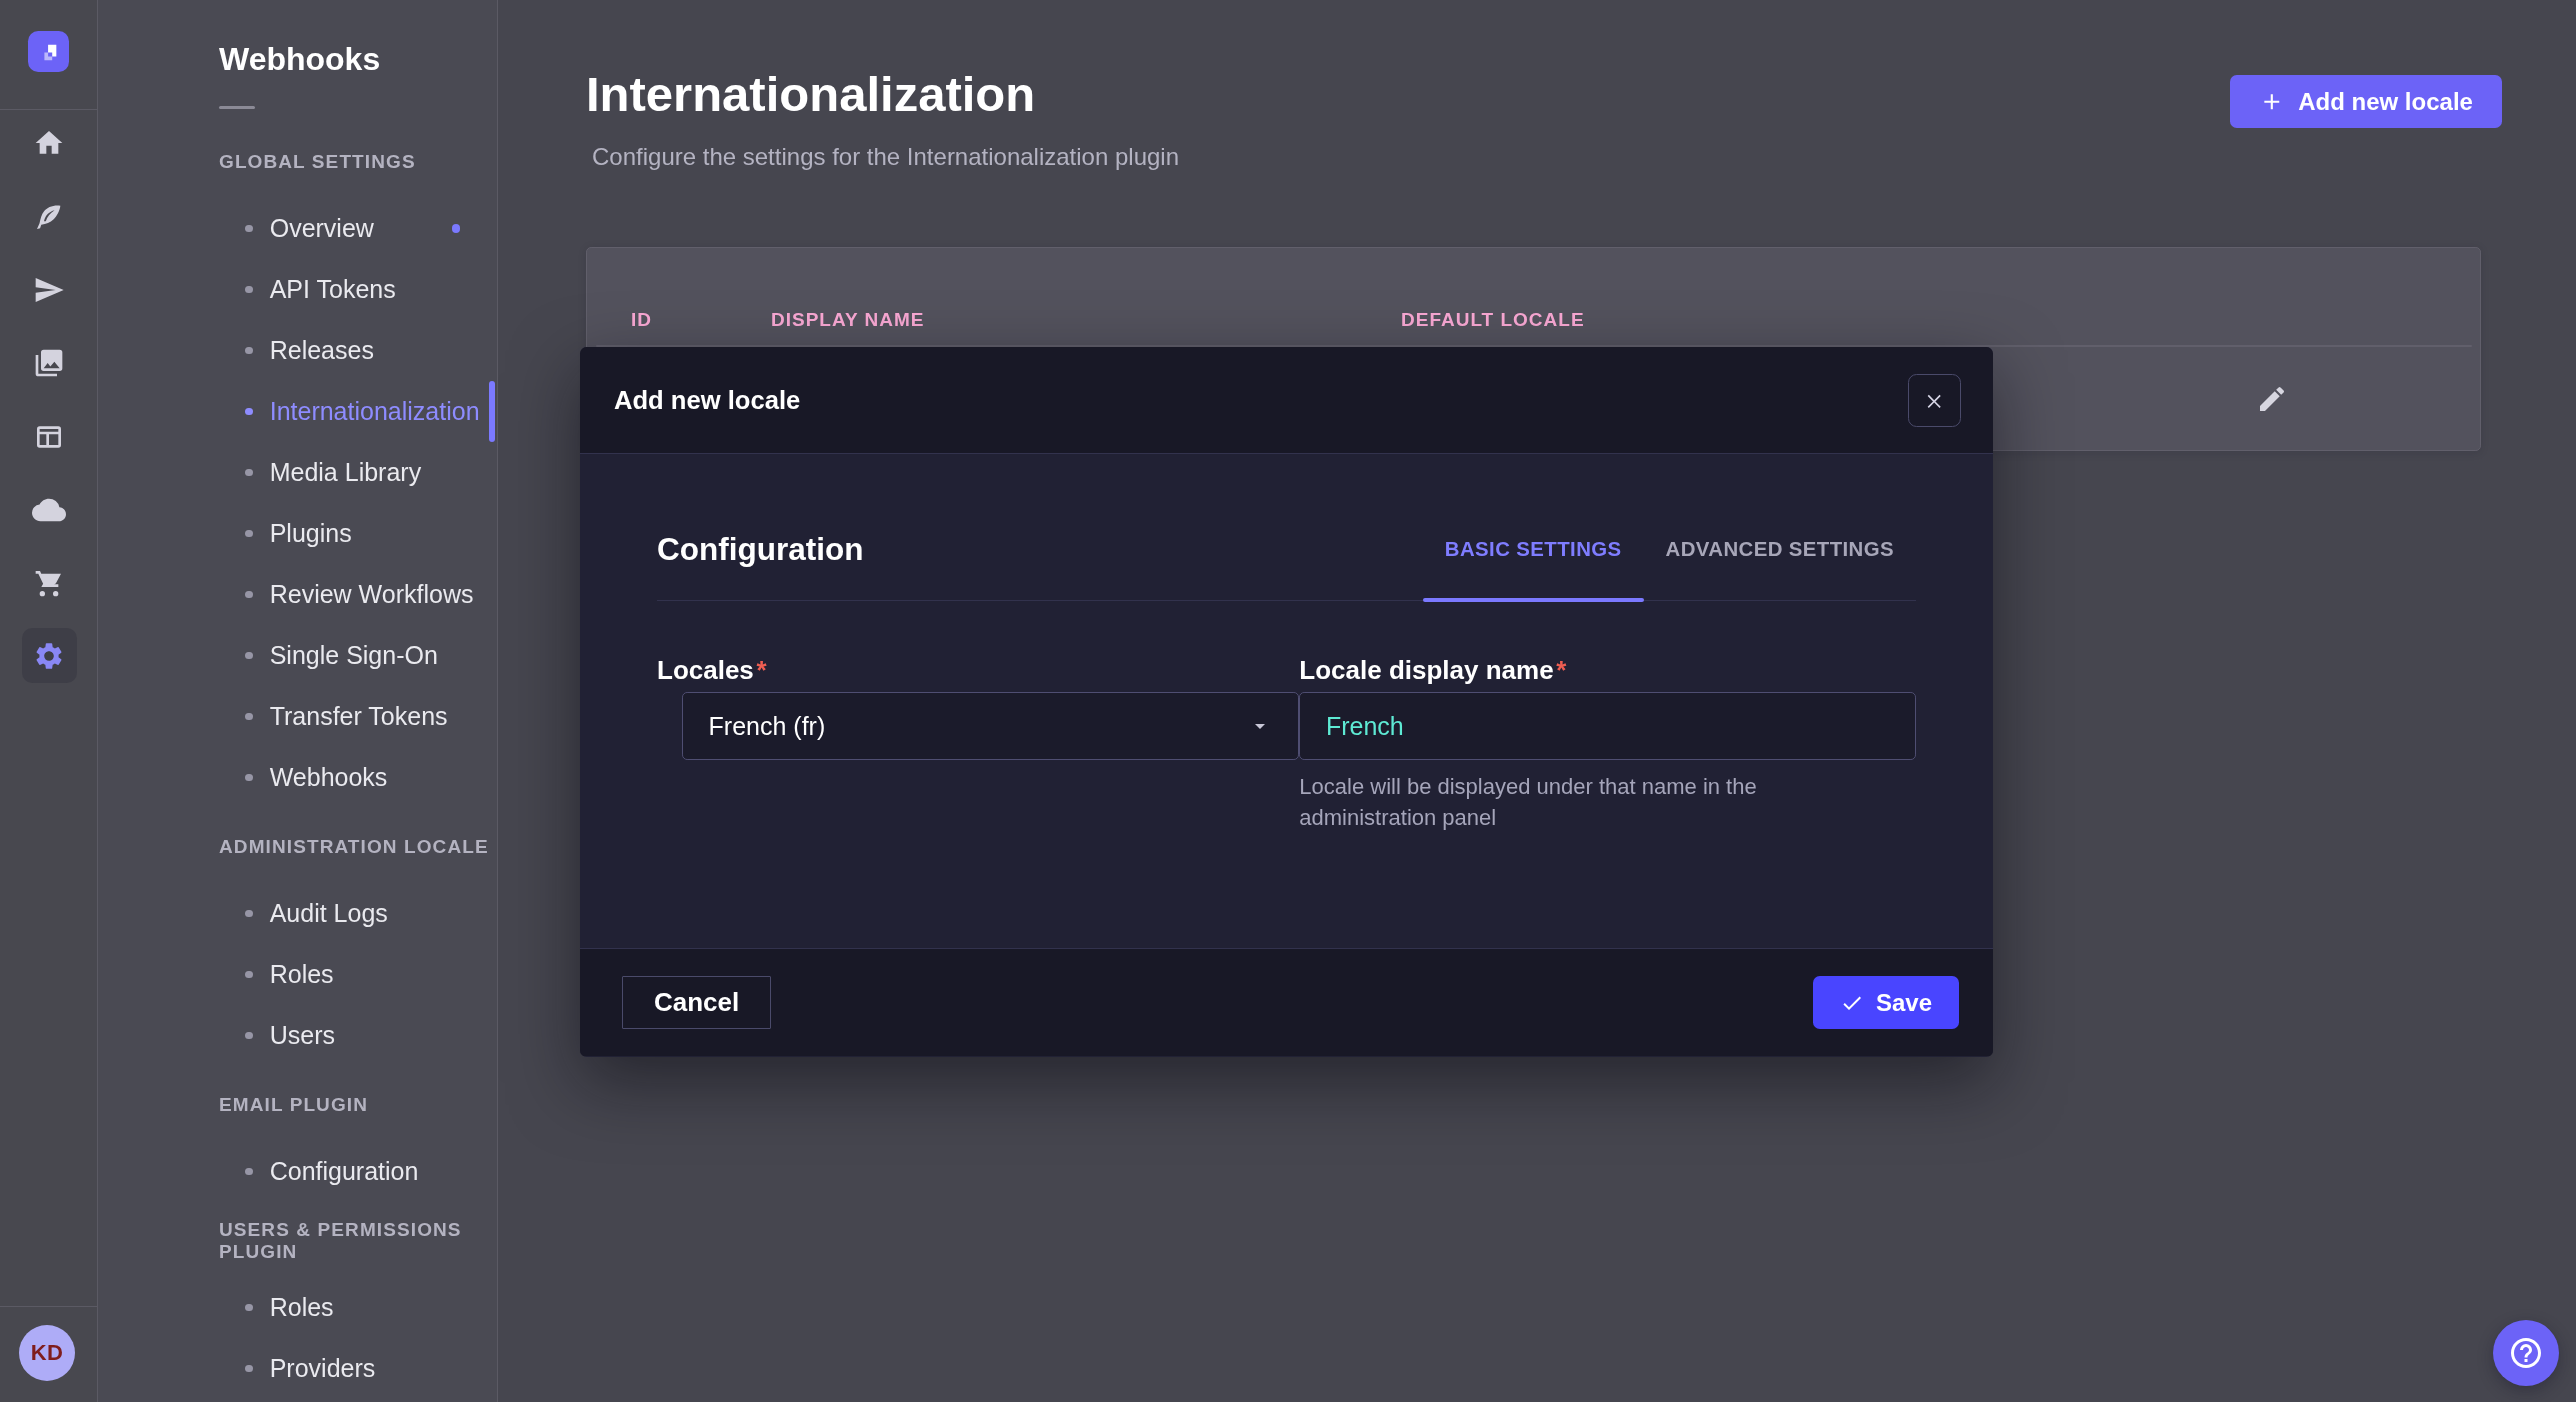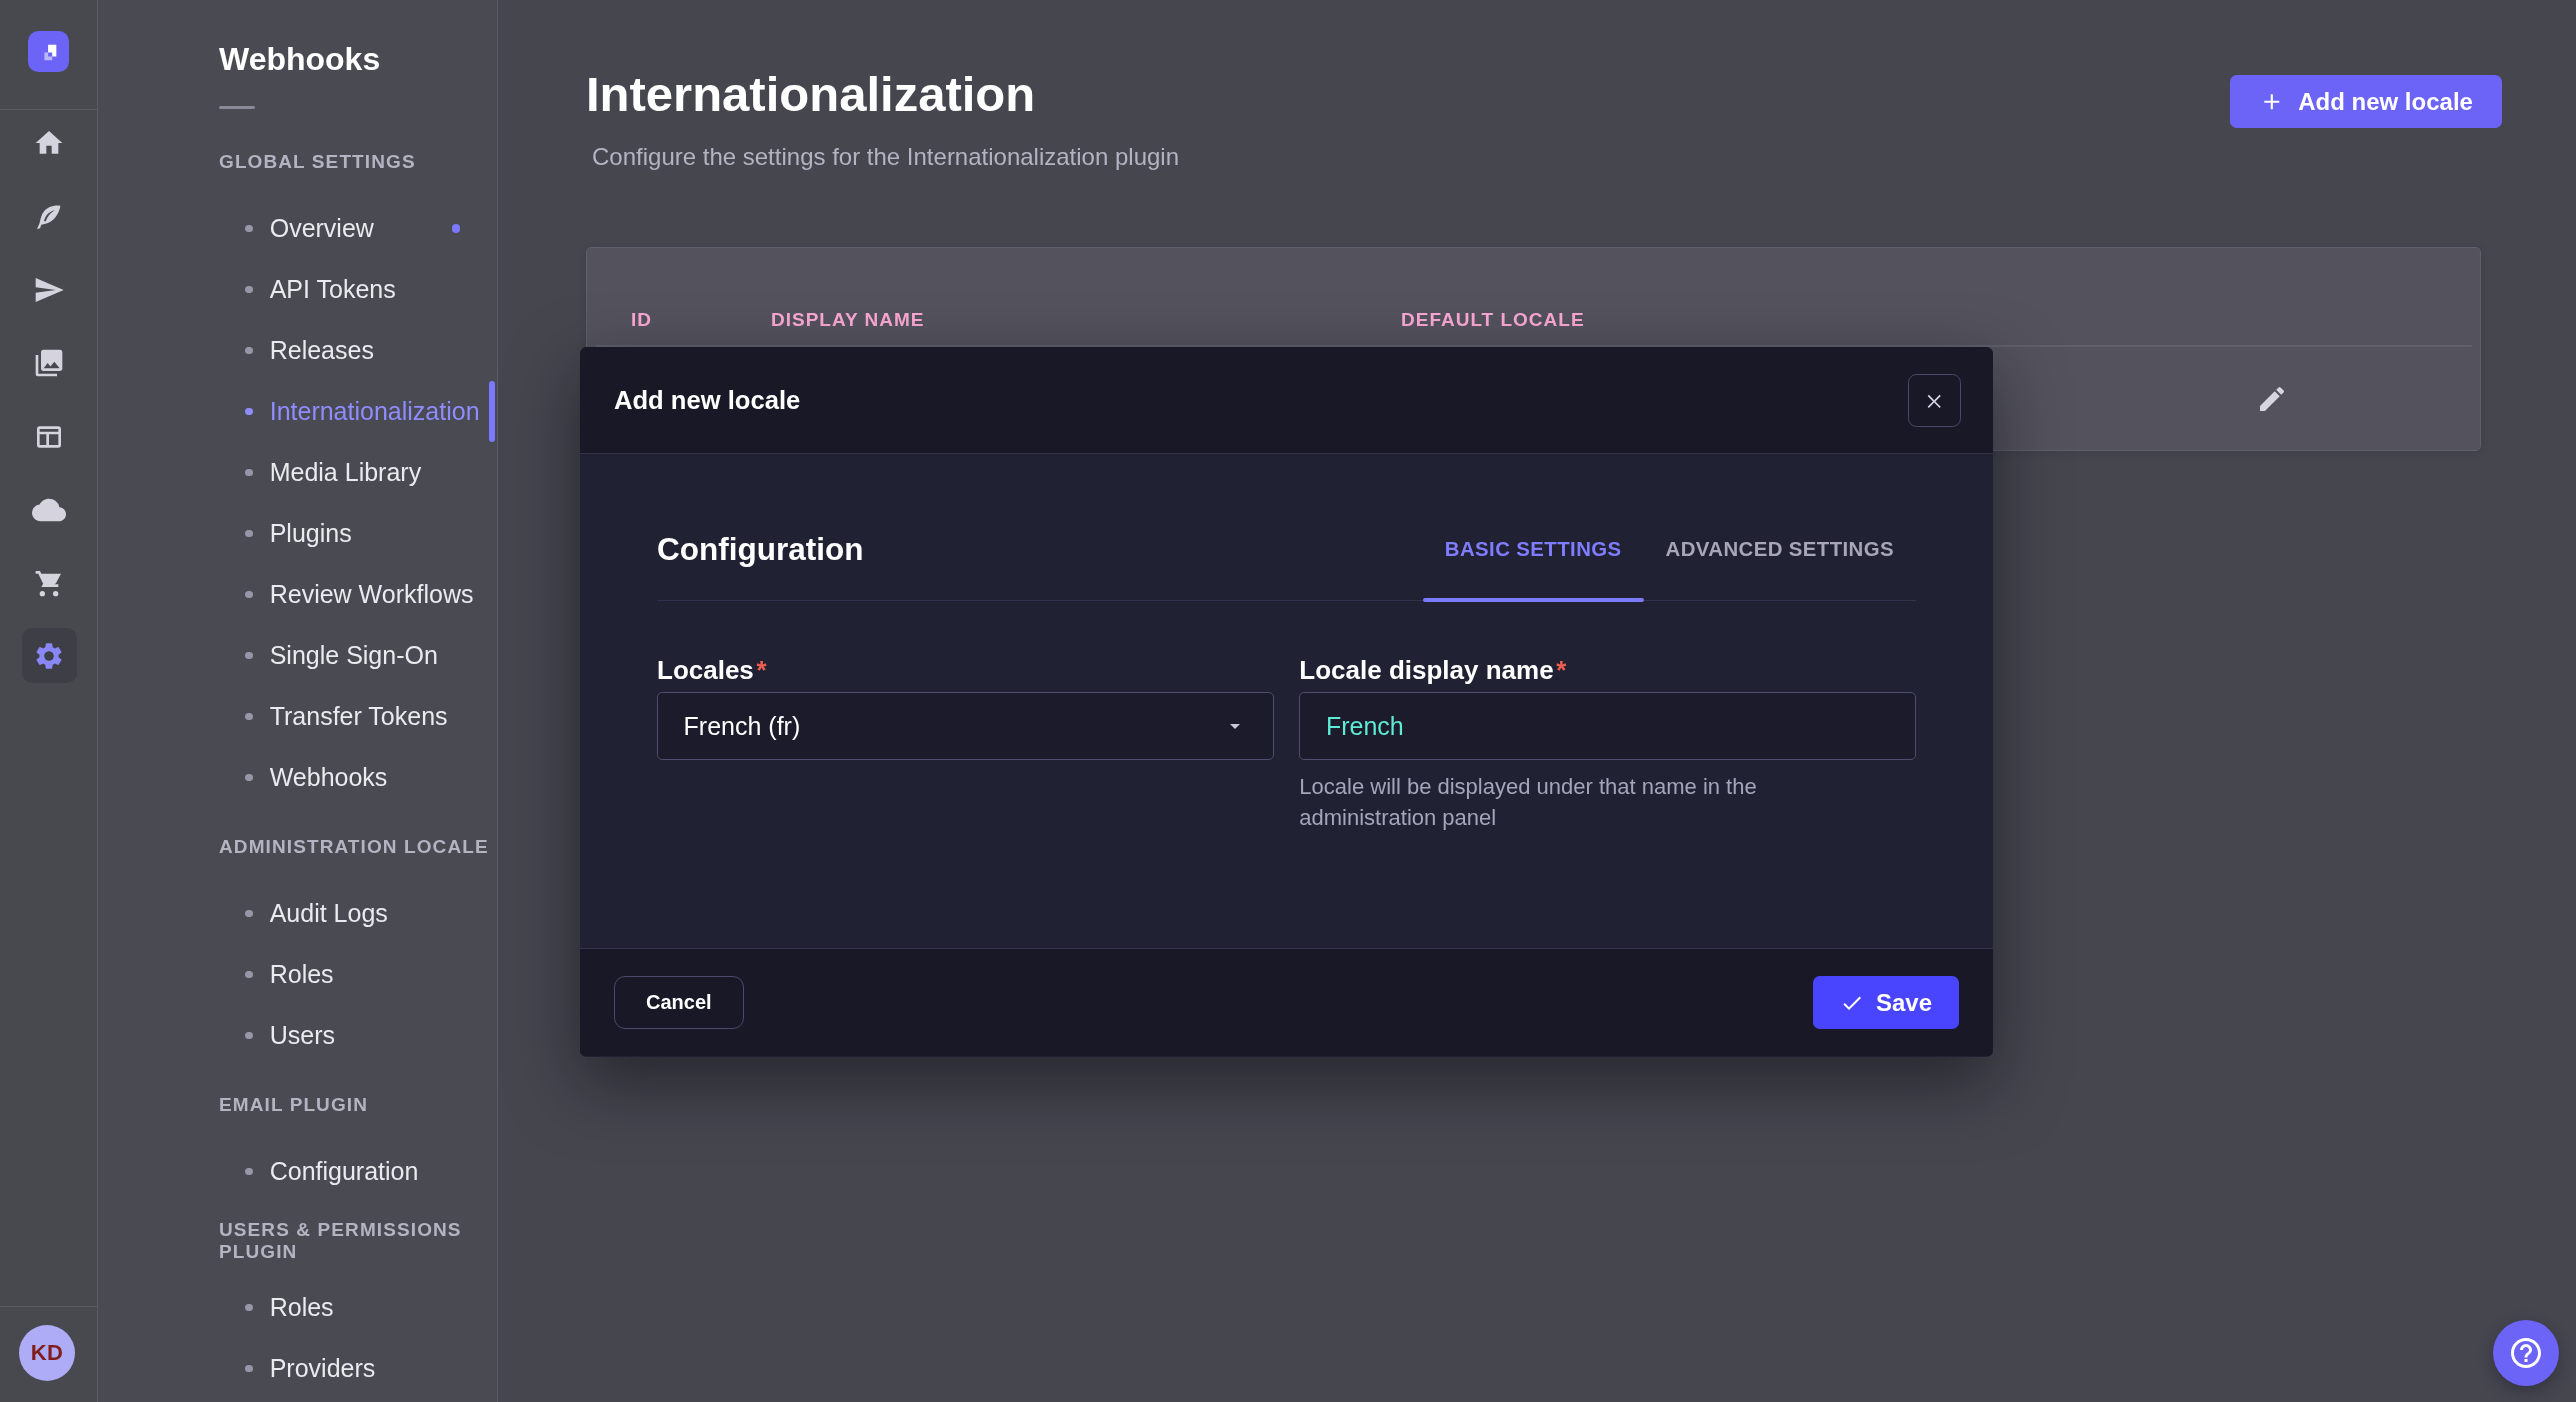--- a/index.html
+++ b/index.html
@@ -127,35 +127,35 @@
     background:#7b79ff; border-radius:2.6px;
   }
   .tabs-divider { margin-top:32px; height:0.9px; background:#32324d; }
   .fields { display:flex; gap:25.6px; margin-top:56px; }
   .field { width:617px; }
   .field-label { font-size:26px; font-weight:bold; color:#ffffff; line-height:27px; margin-bottom:8.5px; }
   .req { color:#ee5e52; margin-left:2.6px; }
   .select-box {
     width:100%; height:68px; background:#1b1b2b; border:0.9px solid #4f4e72; border-radius:5.1px;
     display:flex; align-items:center; justify-content:space-between; padding:0 25.6px;
-    font-size:25px; color:#ffffff; cursor:pointer;
+    font-size:25px; color:#ffffff; cursor:pointer;margin-left:25px;
   }
   .select-caret { color:#c9c8d8; }
   .text-input {
     width:100%; height:68px; background:#1b1b2b; border:0.9px solid #4f4e72; border-radius:5.1px;
     padding:0 25.6px; font-size:25px; color:#5eead4; font-family:inherit; outline:none;
   }
   .field-hint { margin-top:10.2px; font-size:22px; line-height:31.5px; color:#a5a5ba; max-width:588px; }
   .modal-footer {
     height:108px; background:#181826; border-top:0.9px solid #32324d;
     display:flex; align-items:center; justify-content:space-between; padding:0 34px;
   }
   .btn-cancel {
-    height:53px; padding:0 31px; background:#181826; border:0.9px solid #4a4a6a; border-radius:11px;
-    color:#ffffff; font-size:20px; font-weight:bold; font-family:inherit; cursor:pointer;
+    height:53px; padding:0 31px; background:#181826; border:0.9px solid #4a4a6a; border-radius:1px;
+    color:#ffffff; font-size:26px; font-weight:bold; font-family:inherit; cursor:pointer;margin-left:8px;
   }
   .btn-save {
     height:53px; padding:0 27px; background:#4945ff; border:none; border-radius:6.8px;
     color:#ffffff; font-size:24px; font-weight:bold; font-family:inherit; cursor:pointer;
     display:flex; align-items:center; gap:12px;
   }
 
   
   .help-fab {
     position:absolute; left:2493px; top:1320px; width:66px; height:66px; border-radius:50%;

